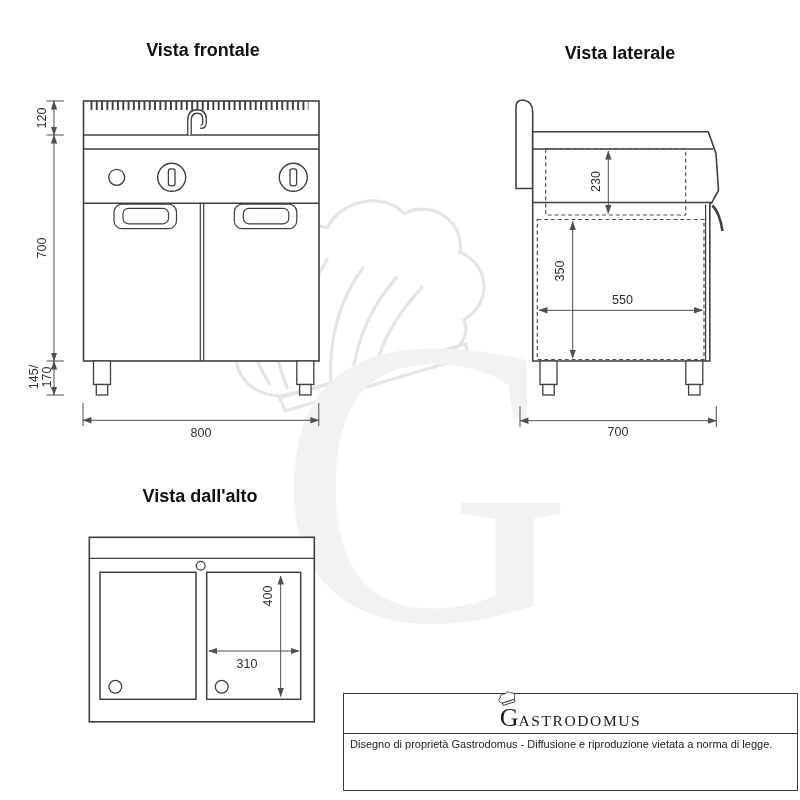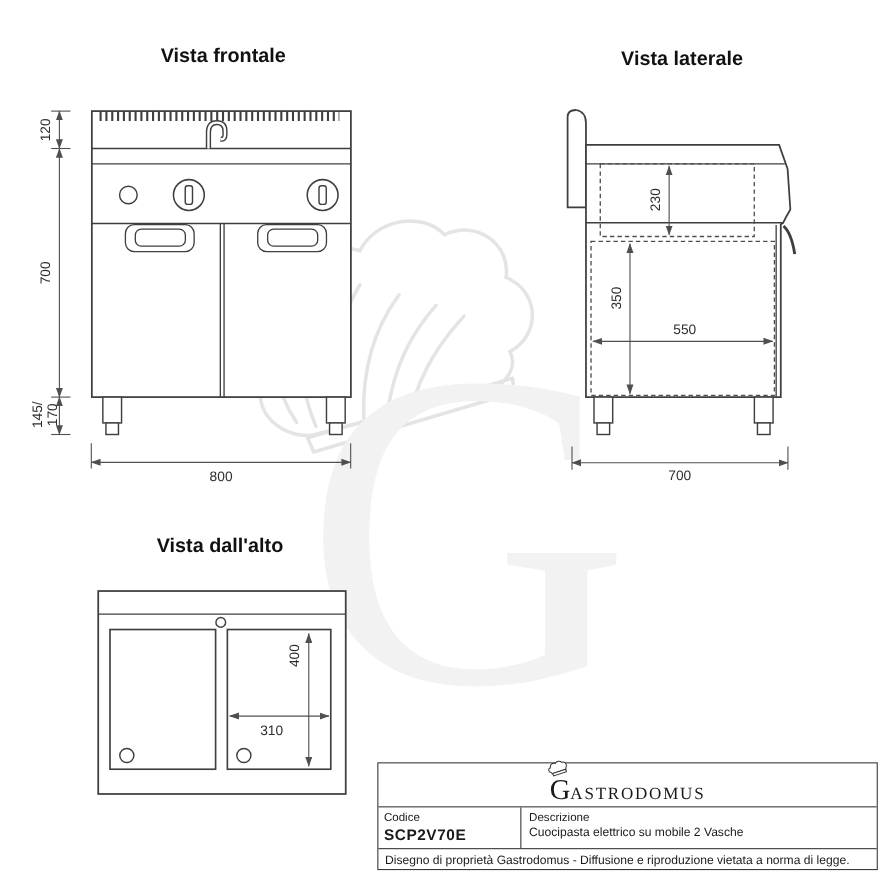--- a/index.html
+++ b/index.html
@@ -184,26 +184,16 @@
       <span class="brand-wrap">
         <svg class="hat-icon" width="22" height="16" viewBox="0 0 24 18">
           <g transform="rotate(-14 12 9)" fill="#fff" stroke="#333" stroke-width="1">
             <path d="M4.5,11 C2,10 2,6.5 5,6 C5,3 8.5,1.5 11,3 C12.5,0.8 16.5,1.2 17.5,3.5 C20.5,3 22.5,6 21,8.5 L20,11.5 L5.5,12.5 Z"></path>
             <path d="M5.8,12.3 L19.8,11.3 L20,14 L6.2,15 Z"></path>
           </g>
         </svg>
         <span class="brand-initial">G</span><span class="brand-rest">ASTRODOMUS</span>
       </span>
     </div>
-    <div class="tb-row-mid">
-      <div class="tb-cell-code">
-        <div class="tb-label">Codice</div>
-        <div class="tb-code-value">SCP2V70E</div>
-      </div>
-      <div class="tb-cell-desc">
-        <div class="tb-label">Descrizione</div>
-        <div class="tb-desc-value">Cuocipasta elettrico su mobile 2 Vasche</div>
-      </div>
-    </div>
     <div class="tb-row-legal">Disegno di proprietà Gastrodomus - Diffusione e riproduzione vietata a norma di legge.</div>
   </div>
 
 </div>
 
 </body></html>

